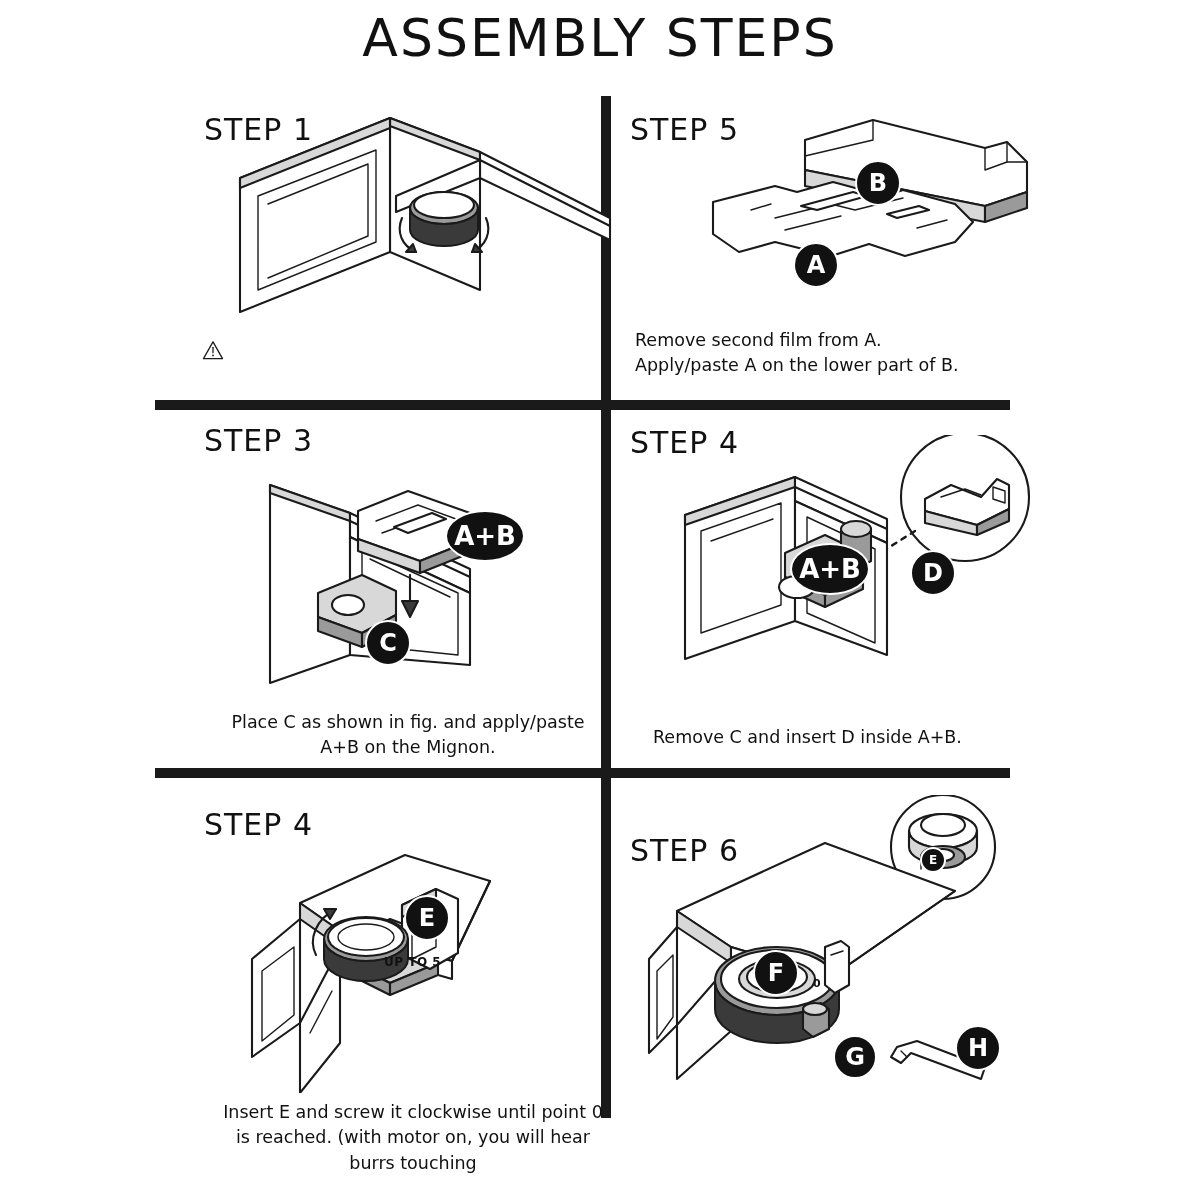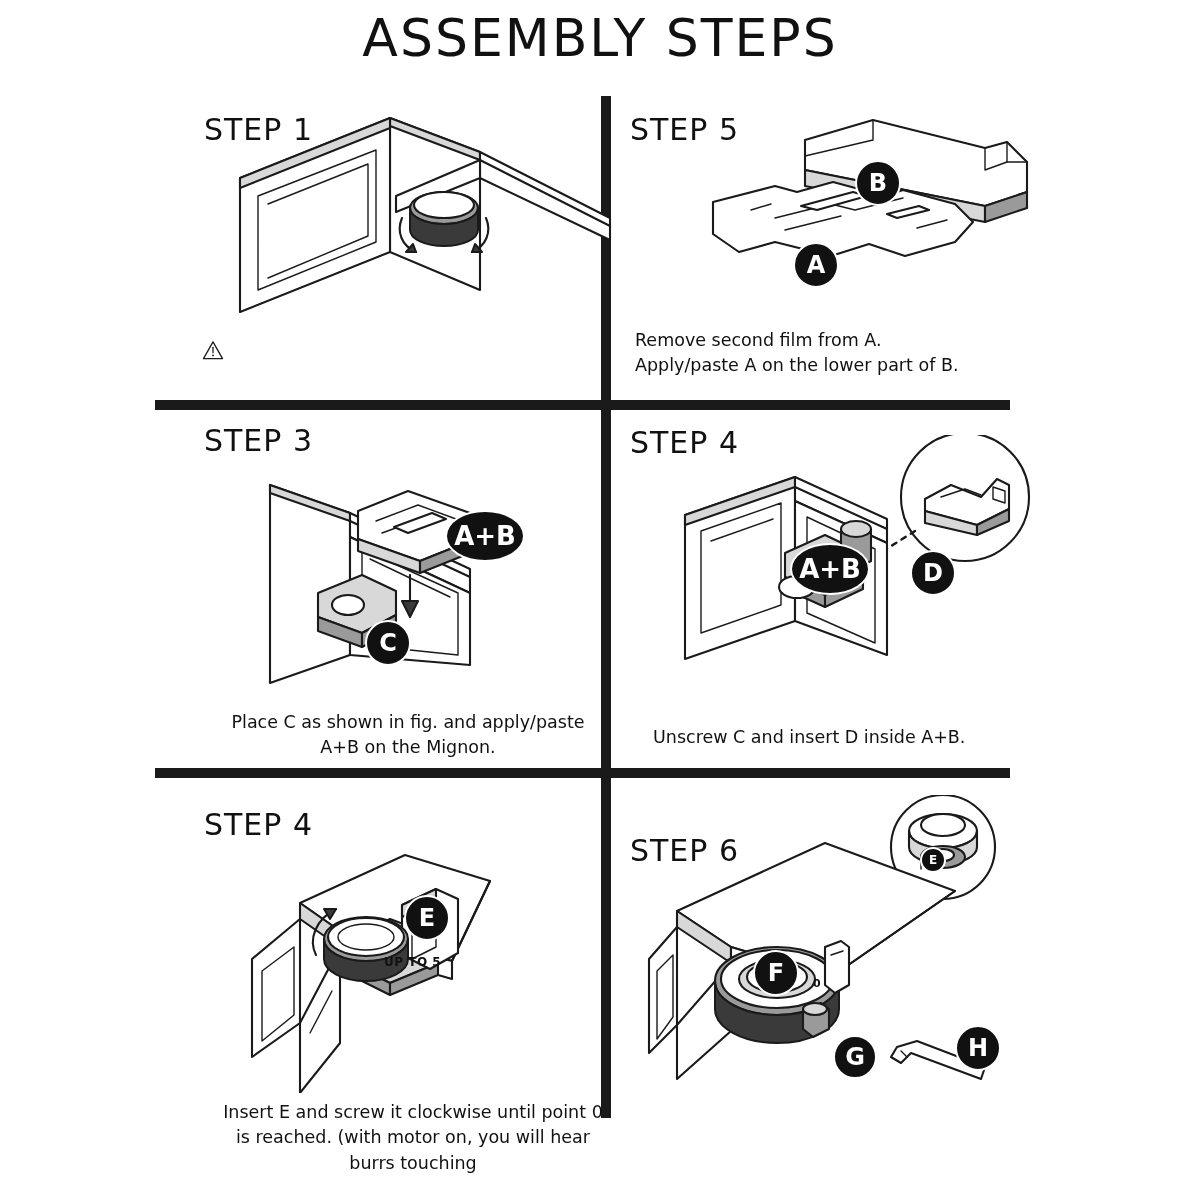--- a/index.html
+++ b/index.html
@@ -232,21 +232,21 @@
       <ellipse class="ink-fill-l" cx="172" cy="152" rx="18" ry="11"></ellipse>
       <path class="ink-thin" d="M186 124 L210 114 L226 122"></path>
 
       <path class="ink-fill-d" d="M216 96 L236 88 L246 94 L246 126 L230 134 L216 126 Z"></path>
       <ellipse class="ink-fill-g" cx="231" cy="94" rx="15" ry="8"></ellipse>
     </svg>
 
     <div class="badge oval" style="left:175px; top:128px; width:76px; height:48px; font-size:26px;">A+B</div>
     <div class="badge" style="left:295px; top:135px; width:42px; height:42px;">D</div>
 
-    <div class="caption" style="left:38px; top:310px; width:400px;">Unscrew C and insert D inside A+B.</div>
+    <div class="caption" style="left:38px; top:310px; width:400px;">Remove C and insert D inside A+B.</div>
   </div>
 
   <div class="cell" style="left:160px; top:785px; width:440px; height:400px;">
     <div class="step-label" style="left:44px; top:22px;">STEP 4</div>
 
     <svg width="420" height="250" viewBox="0 0 420 250" style="position:absolute; left:30px; top:58px;">
 
       <path class="ink-fill-l" d="M110 60 L215 12 L300 38 L262 118 L150 88 Z"></path>
       <path class="ink-fill-g" d="M110 60 L150 88 L150 104 L110 76 Z"></path>
       <path class="ink-fill-l" d="M150 88 L262 118 L262 136 L150 104 Z"></path>

